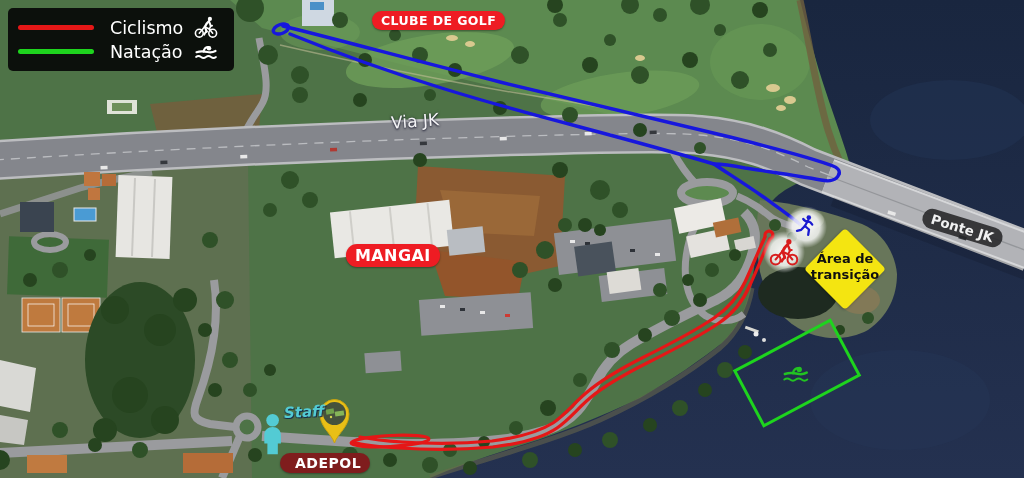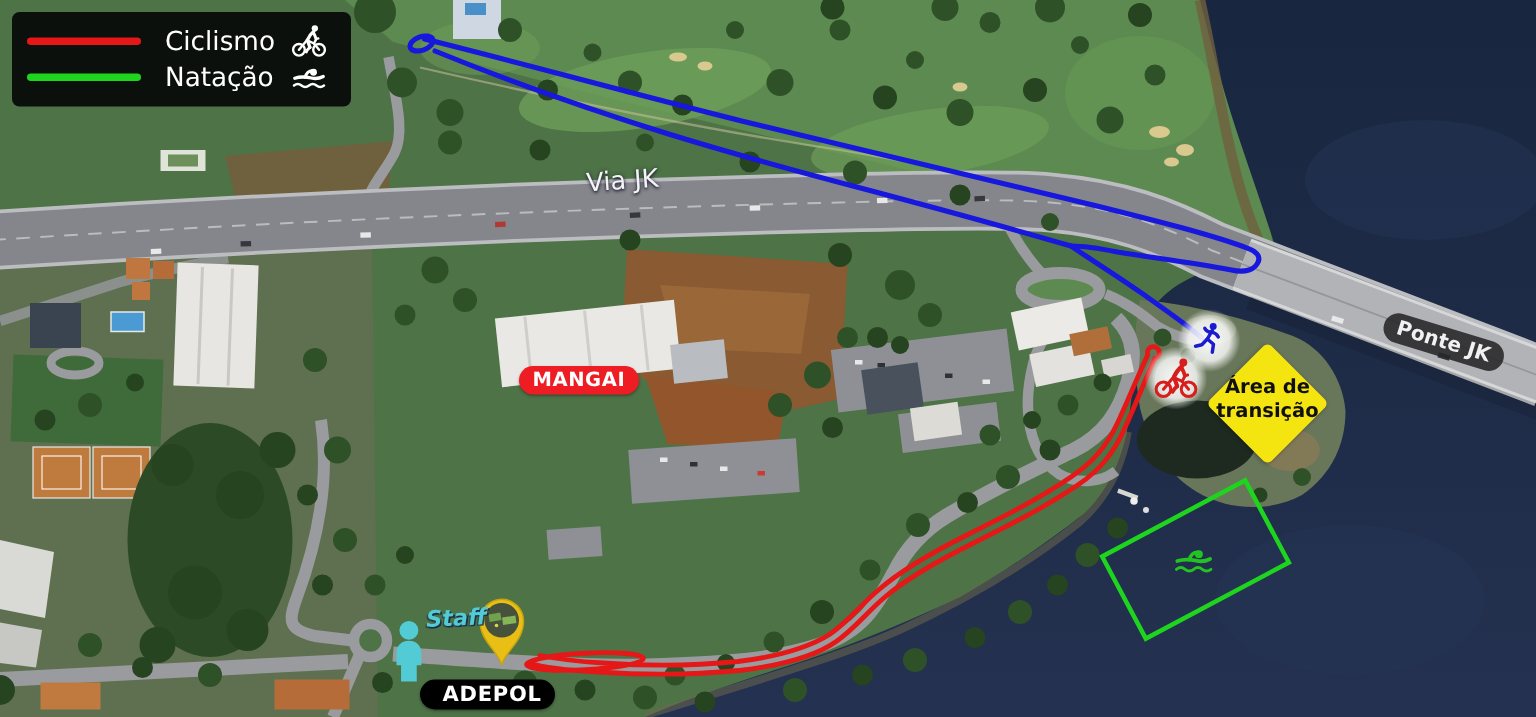--- a/index.html
+++ b/index.html
@@ -3,21 +3,21 @@
 <meta charset="utf-8">
 <style>
   html,body{margin:0;padding:0;background:#222;}
   #app{position:relative;width:1024px;height:478px;overflow:hidden;
        font-family:"DejaVu Sans","Liberation Sans",sans-serif;background:#4e7347;}
   #map-svg{position:absolute;left:0;top:0;}
   .overlay{position:absolute;white-space:nowrap;}
   .pill{border-radius:11px;padding:2px 9px;color:#fff;font-weight:bold;
         box-shadow:0 1px 2px rgba(0,0,0,.35);}
   .lbl-golf{left:372px;top:11px;font-size:12.5px;letter-spacing:.4px;}
-  .lbl-mangai{left:346px;top:244px;font-size:13px;letter-spacing:.4px;}
+  .lbl-mangai{left:346px;top:244px;font-size:16px;letter-spacing:.4px;}
   .lbl-adepol{left:280px;top:453px;font-size:14px;letter-spacing:.5px;}
   .lbl-viajk{left:391px;top:111px;font-size:17px;color:#f4f4f6;font-weight:500;
              transform:rotate(-4deg);text-shadow:0 1px 2px rgba(30,30,50,.95),0 0 3px rgba(30,30,50,.6);}
   .lbl-ponte{left:921px;top:218px;font-size:13.5px;font-weight:600;color:#f1f1f1;
              transform:rotate(17deg);border-radius:10px;padding:2px 9px;
              background:rgba(38,38,40,.88);}
   .diamond-shape{left:816px;top:240px;width:58px;height:58px;transform:rotate(45deg);
                  border-radius:4px;box-shadow:0 1px 3px rgba(0,0,0,.3);}
   .diamond-text{left:799px;top:251px;width:92px;text-align:center;font-size:13px;
                 line-height:1.25;font-weight:bold;color:#101010;}
@@ -363,29 +363,30 @@
     <g transform="translate(317 396)">
       <path d="M17.5,47 C14,37 3,31 3,18 A14.5,14.5 0 0 1 32,18 C32,31 21,37 17.5,47 Z" stroke="#c9a30e" stroke-width="1" fill="#e9bf16"></path>
       <circle cx="17.5" cy="17.5" r="11.5" fill="#46523c"></circle>
       <rect x="9" y="13" width="8" height="5" fill="#71a14c" transform="rotate(-10 13 15.5)"></rect>
       <rect x="18" y="15" width="9" height="5" fill="#86b558" transform="rotate(-8 22.5 17.5)"></rect>
       <circle cx="14" cy="21" r="1.2" fill="#d8d850"></circle>
     </g>
   </g>
 </svg>
 
+<div class="overlay pill lbl-golf" style="background: rgb(238, 28, 35);">CLUBE DE GOLF</div>
 <div class="overlay lbl-viajk">Via JK</div>
 <div class="overlay pill lbl-mangai" style="background: rgb(238, 28, 35);">MANGAI</div>
 <div class="overlay lbl-ponte">Ponte JK</div>
 <div class="overlay diamond-shape" style="background: rgb(244, 229, 17);"></div>
 <div class="overlay diamond-text">
   <span>Área de</span><br>
   <span>transição</span>
 </div>
-<div class="overlay pill lbl-adepol" style="background: #000000; padding-left: 15px;">ADEPOL</div>
+<div class="overlay pill lbl-adepol" style="background: #7f1d1d; padding-left: 15px;">ADEPOL</div>
 <div class="overlay lbl-staff" style="color: rgb(83, 203, 212);">Staff</div>
 
 <div class="overlay legend">
   <div class="legend-row">
     <div class="legend-line" style="background: rgb(229, 23, 23);"></div>
     <div class="legend-label">Ciclismo</div>
     <svg class="legend-ic" viewBox="0 0 24 24">
           <use href="#icon-cyclist"></use>
         </svg>
   </div>

